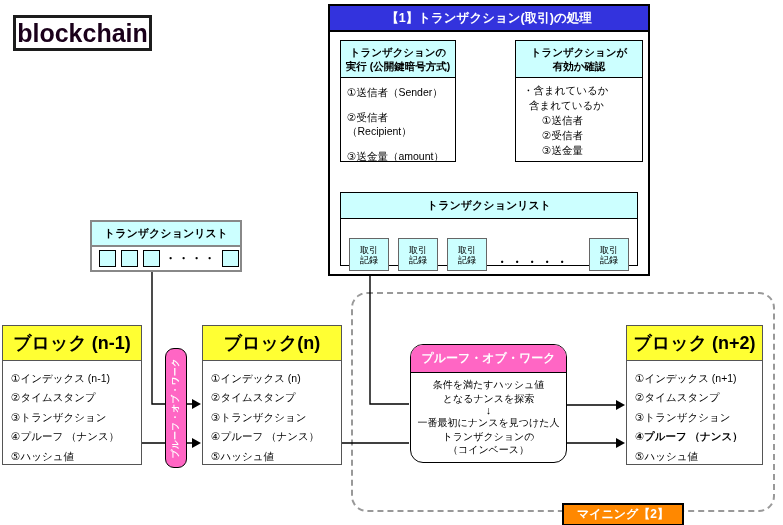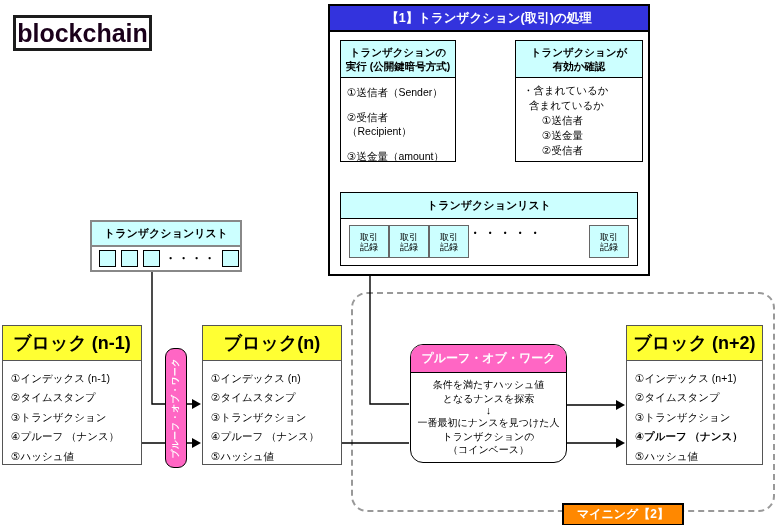--- a/index.html
+++ b/index.html
@@ -20,21 +20,21 @@
   .valid-box{left:185px;top:34px;width:126px;height:120px;}
   .box-header{background:#CCFFFF;border-bottom:1.5px solid #000;text-align:center;
     font-size:10.5px;font-weight:bold;line-height:14px;padding:4px 1px;}
   .exec-items{padding:8px 4px 0 6px;font-size:10.5px;}
   .exec-items div{margin-bottom:11px;}
   .valid-body{font-size:10.5px;line-height:15px;padding-top:5px;}
   .vline1{padding-left:7px;} .vline2{padding-left:13px;} .vnum{padding-left:26px;}
   .list-box{left:10px;top:186px;width:296px;height:72px;}
   .list-header{background:#CCFFFF;border-bottom:1.5px solid #000;text-align:center;
     font-size:11px;font-weight:bold;padding:5px 0;}
-  .list-body{display:flex;align-items:flex-start;padding:6px 8px;}
+  .list-body{display:flex;align-items:flex-end;padding:19px 8px;gap:9px;}
   .record-box{width:38px;height:31px;background:#CCFFFF;border:1.5px solid #666;
     display:flex;flex-direction:column;align-items:center;justify-content:center;
     font-size:9px;line-height:10px;flex:0 0 auto;}
   .record-last{margin-left:auto;}
   .dots{font-weight:bold;font-size:12px;letter-spacing:3px;white-space:nowrap;}
   
   .pending-box{left:90px;top:220px;width:148px;height:48px;border:2px solid #888;background:#fff;z-index:2;}
   .pending-header{background:#CCFFFF;border-bottom:2px solid #888;text-align:center;
     font-size:11px;font-weight:bold;padding:4px 0;}
   .pending-body{display:flex;align-items:center;gap:5px;padding:3px 7px;}
@@ -116,22 +116,22 @@
 
     <div class="inner-box valid-box">
       <div class="box-header">
         <div>トランザクションが</div>
         <div>有効か確認</div>
       </div>
       <div class="valid-body">
         <div class="vline1">・含まれているか</div>
         <div class="vline2">含まれているか</div>
         <div class="vnum">①送信者</div>
+        <div class="vnum">②受信者</div>
         <div class="vnum">③送金量</div>
-        <div class="vnum">②受信者</div>
       </div>
     </div>
 
     <div class="inner-box list-box">
       <div class="list-header">トランザクションリスト</div>
       <div class="list-body">
         <div class="record-box">
           <span>取引</span>
           <span>記録</span>
         </div>

